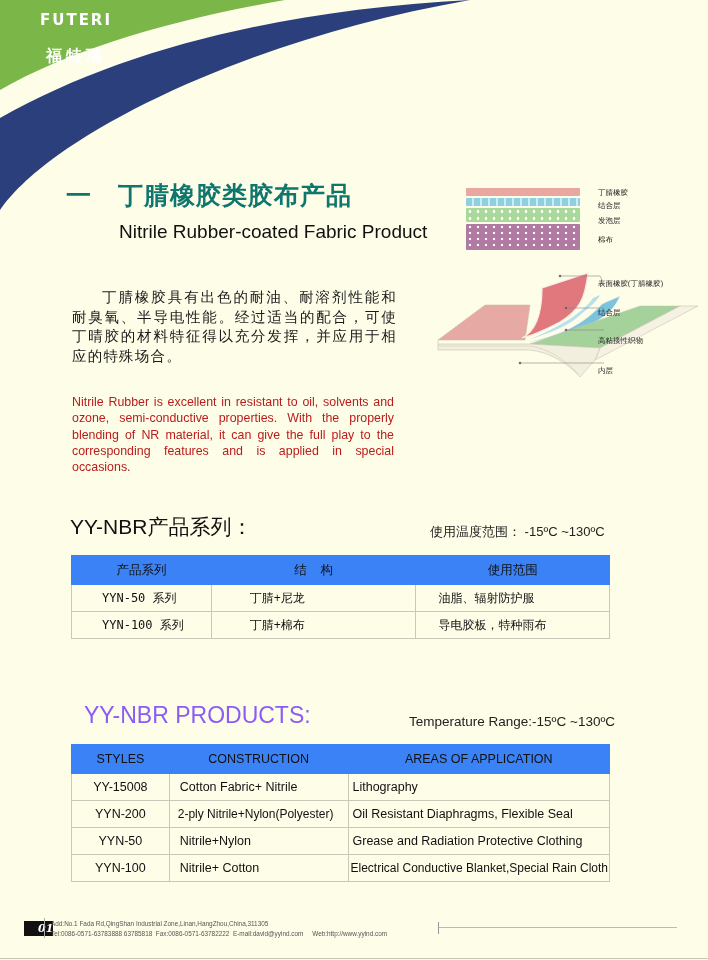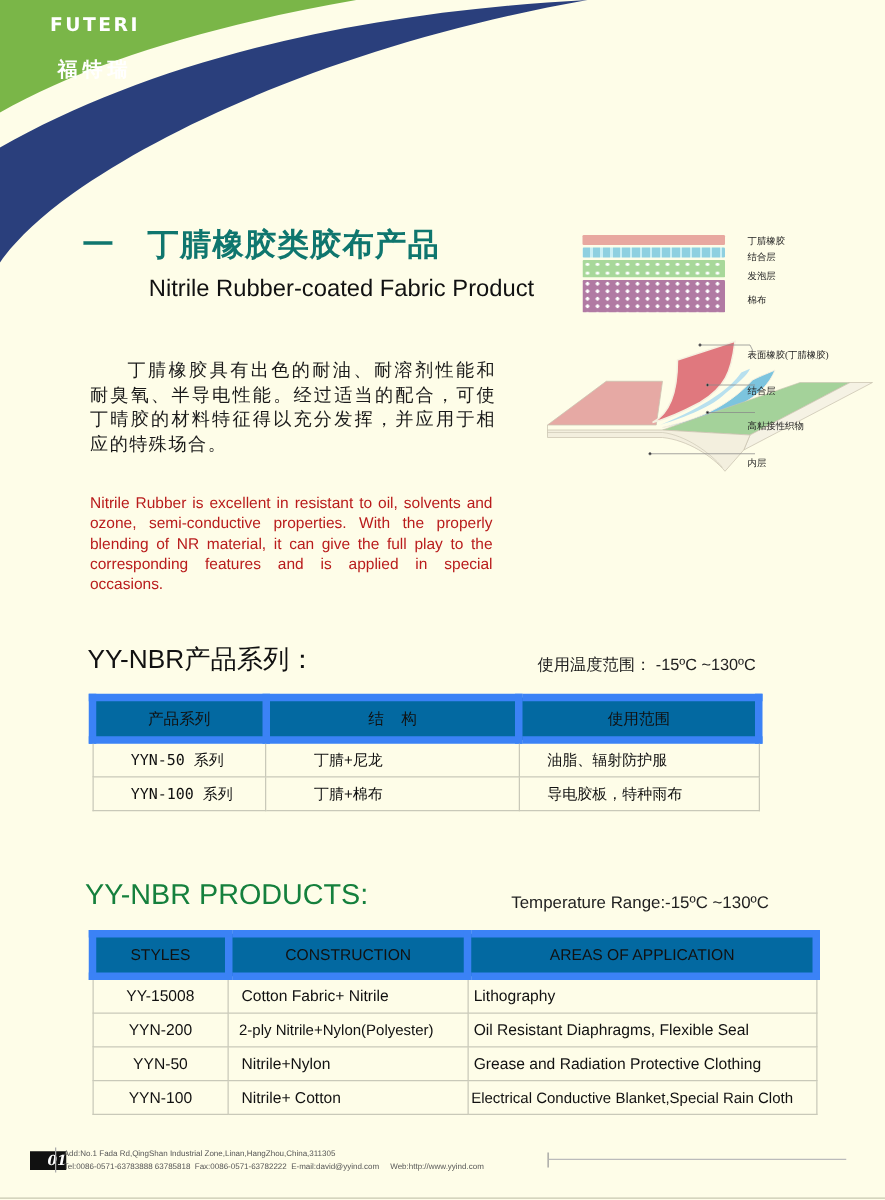--- a/index.html
+++ b/index.html
@@ -16,31 +16,31 @@
   .para-en { position:absolute; left:72px; top:394px; width:322px; font-size:12.4px; line-height:16.3px; color:#b91c1c; text-align:justify; }
   .layers { position:absolute; left:466px; top:188px; width:114px; }
   .layer { width:114px; margin-bottom:2px; border-radius:1px; }
   .layer-labels { position:absolute; left:598px; top:188px; font-size:7.5px; color:#222; }
   .layer-labels div { position:absolute; white-space:nowrap; }
   .diagram { position:absolute; left:430px; top:270px; width:278px; height:110px; }
   .diag-label { position:absolute; font-size:7.5px; color:#222; white-space:nowrap; }
   .series-title { position:absolute; left:70px; top:513px; font-size:21px; color:#111; }
   .temp-cn { position:absolute; left:430px; top:523px; font-size:13px; color:#222; }
   table.prod { position:absolute; border-collapse:collapse; font-size:12.5px; }
-  table.prod th { background:#0369a1; font-weight:normal; color:#111; height:26px; border:6px solid #3b82f6; }
+  table.prod th { background:#3b82f6; font-weight:normal; color:#111; height:26px; border:1px solid #3b82f6; }
   table.prod td { border:1px solid #c9c9b9; color:#111; }
   .t1 { left:71px; top:555px; width:539px; font-family:"DejaVu Sans Mono","Liberation Mono",monospace; }
   .t1 th { font-family:"Liberation Sans",sans-serif; font-size:12.5px; }
   .t1 td { height:24px; font-size:12px; }
   .t1 td.c1 { padding-left:30px; }
   .t1 td.c2 { padding-left:38px; font-family:"Liberation Sans",sans-serif; }
   .t1 td.c3 { padding-left:22px; font-family:"Liberation Sans",sans-serif; }
-  .prod-title { position:absolute; left:68px; top:702px; font-size:23px; color:#15803d; }
+  .prod-title { position:absolute; left:84px; top:702px; font-size:23px; color:#8b5cf6; }
   .temp-en { position:absolute; left:409px; top:714px; font-size:13.5px; color:#222; }
-  .t2 { left:71px; top:744px; width:585px; }
+  .t2 { left:71px; top:744px; width:539px; }
   .t2 th { font-size:12.5px; }
   .t2 td { height:24px; font-size:12.5px; }
   .t2 td.c1 { text-align:center; }
   .t2 td.c2 { padding-left:10px; }
   .t2 td.c3 { padding-left:4px; white-space:nowrap; }
   .page-num { position:absolute; left:24px; top:921px; width:15px; height:15px; background:#111; color:#fff; font-family:"DejaVu Serif",serif; font-style:italic; font-weight:bold; font-size:11px; line-height:15px; text-align:center;padding-left:14px; }
   .footer-bar { position:absolute; left:44px; top:918px; width:1px; height:20px; background:#aaa; }
   .footer { position:absolute; left:51px; top:919px; font-size:6.4px; color:#555; line-height:10px; white-space:nowrap; }
   .footer-line { position:absolute; left:439px; top:927px; width:238px; height:1px; background:#bbb; }
   .footer-tick { position:absolute; left:438px; top:922px; width:1px; height:12px; background:#999; }

